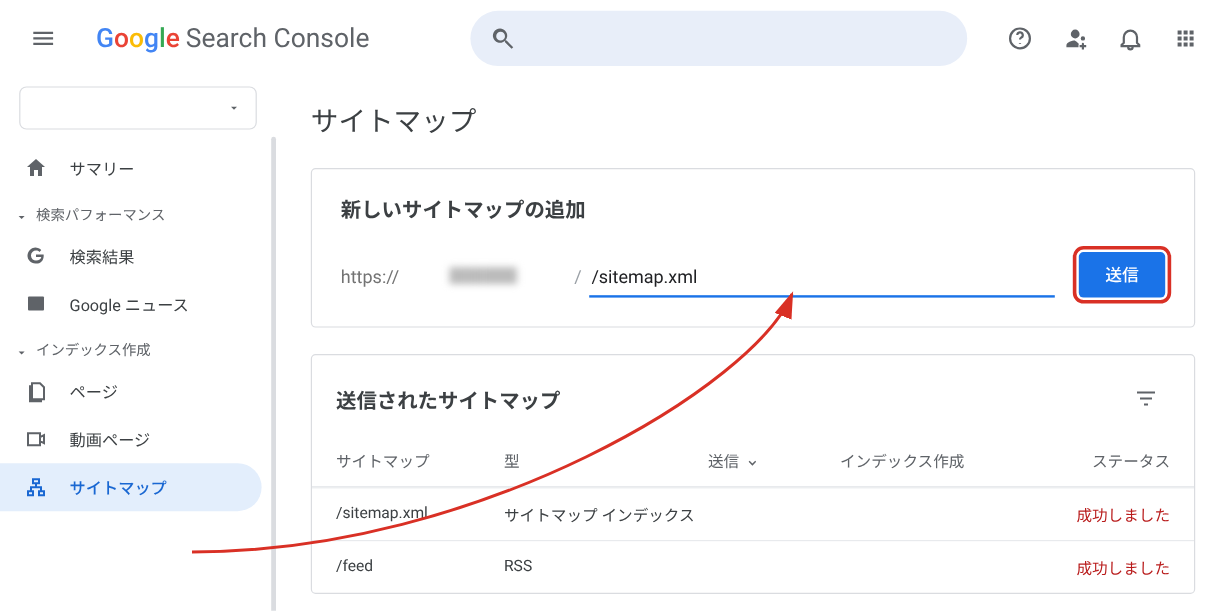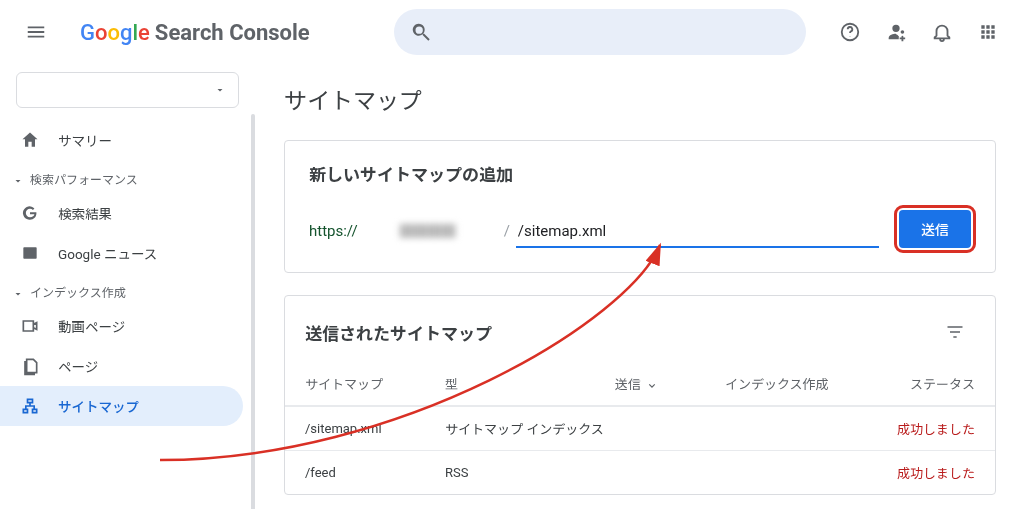--- a/index.html
+++ b/index.html
@@ -6,41 +6,41 @@
 body{background:#fff;color:#3c4043;font-size:14px;width:1024px;height:509px;overflow:hidden;position:relative}
 .header{height:64px;display:flex;align-items:center;padding:0 16px;gap:24px}
 .menu-btn{width:40px;height:40px;display:flex;align-items:center;justify-content:center;border-radius:50%;cursor:pointer;color:#5f6368}
 .logo{display:flex;align-items:center;gap:3px;font-size:22px;margin-right:40px}
 .logo-g1{color:#4285F4;font-weight:500}
 .logo-g2{color:#EA4335;font-weight:500}
 .logo-g3{color:#FBBC05;font-weight:500}
 .logo-g4{color:#4285F4;font-weight:500}
 .logo-g5{color:#34A853;font-weight:500}
 .logo-g6{color:#EA4335;font-weight:500}
-.logo-rest{color:#5f6368;font-weight:700;margin-left:2px}
+.logo-rest{color:#5f6368;font-weight:400;margin-left:2px}
 .search-bar{flex:1;max-width:450px;height:46px;background:#e8eef9;border-radius:24px;display:flex;align-items:center;padding:0 16px;margin-left:20px}
 .search-bar svg{color:#5f6368}
 .header-icons{margin-left:auto;display:flex;align-items:center;gap:6px}
 .icon-btn{width:40px;height:40px;display:flex;align-items:center;justify-content:center;border-radius:50%;cursor:pointer;color:#5f6368}
 .container{display:flex;height:calc(100% - 64px)}
-.sidebar{width:255px;padding:8px 0;position:relative}
+.sidebar{width:230px;padding:8px 0;position:relative}
 .sidebar::after{content:'';position:absolute;right:0;top:50px;width:4px;height:400px;background:#dadce0;border-radius:2px}
 .property-select{margin:0 16px 12px;height:36px;border:1px solid #dadce0;border-radius:6px;display:flex;align-items:center;justify-content:flex-end;padding:0 12px;color:#5f6368;cursor:pointer}
 .nav-item{height:40px;display:flex;align-items:center;padding:0 20px;gap:18px;color:#3c4043;cursor:pointer;border-radius:0 20px 20px 0;margin-right:12px;font-size:13.5px}
 .nav-item.active{background:#e3eefc;color:#1967d2;font-weight:500}
 .nav-item.active svg{color:#1967d2}
 .nav-item svg{color:#5f6368;flex-shrink:0}
 .nav-section{display:flex;align-items:flex-end;padding:10px 12px 6px;color:#5f6368;font-size:12px;gap:6px;cursor:pointer}
 .main{flex:1;background:#fff;padding:18px 28px;border-left:1px solid transparent}
 .page-title{font-size:23px;color:#3c4043;font-weight:400;margin-bottom:24px}
 .card{background:#fff;border:1px solid #dadce0;border-radius:4px;margin-bottom:22px}
 .card-add{padding:20px 24px 24px}
 .card-add h2{font-size:17px;font-weight:700;color:#3c4043;margin-bottom:24px}
 .add-row{display:flex;align-items:flex-end;gap:0}
-.prefix{color:#14532d;font-size:15px;padding-bottom:8px}
+.prefix{color:#737373;font-size:15px;padding-bottom:8px}
 .slash{color:#9aa0a6;font-size:15px;padding-bottom:8px;margin:0 6px}
 .blur{filter:blur(3px);color:#bbb;padding-bottom:8px;width:140px;text-align:center}
 .sitemap-input{flex:1;border:none;border-bottom:2px solid #1a73e8;font-size:15px;padding:4px 2px 6px;outline:none;color:#202124;background:transparent}
 .submit-btn{background:#1a73e8;color:#fff;border:none;padding:9px 22px;border-radius:4px;font-size:14px;font-weight:500;cursor:pointer;margin-left:20px;outline:3px solid #d93025;outline-offset:2px}
 .card-list .list-header{display:flex;align-items:center;justify-content:space-between;padding:16px 20px 10px}
 .card-list h2{font-size:17px;font-weight:700}
 .table{width:100%}
 .th-row,.td-row{display:flex;padding:12px 20px;font-size:13px}
 .th-row{color:#5f6368;border-bottom:1px solid #e8eaed}
 .td-row{border-top:1px solid #e8eaed;color:#3c4043;align-items:center}
@@ -126,29 +126,29 @@
       <span>Google ニュース</span>
     </div>
     <div class="nav-section">
       <svg width="12" height="12" viewBox="0 0 24 24">
           <path fill="currentColor" d="M7 10l5 5 5-5z"></path>
         </svg>
       <span>インデックス作成</span>
     </div>
     <div class="nav-item">
       <svg width="20" height="20" viewBox="0 0 24 24">
+          <path fill="none" stroke="currentColor" stroke-width="2" d="M8 4h8l4 4v12H8V4zM6 6v16h12"></path>
+        </svg>
+      <span>ページ</span>
+    </div>
+    <div class="nav-item">
+      <svg width="20" height="20" viewBox="0 0 24 24">
           <path fill="none" stroke="currentColor" stroke-width="2" d="M4 6h12v12H4zM16 10l4-2v8l-4-2"></path>
         </svg>
       <span>動画ページ</span>
-    </div>
-    <div class="nav-item">
-      <svg width="20" height="20" viewBox="0 0 24 24">
-          <path fill="none" stroke="currentColor" stroke-width="2" d="M8 4h8l4 4v12H8V4zM6 6v16h12"></path>
-        </svg>
-      <span>ページ</span>
     </div>
     <div class="nav-item active">
       <svg width="20" height="20" viewBox="0 0 24 24">
           <path fill="none" stroke="currentColor" stroke-width="2" d="M9 4h6v4H9zM4 16h5v4H4zm11 0h5v4h-5zM12 8v4m-5 4v-4h10v4"></path>
         </svg>
       <span>サイトマップ</span>
     </div>
   </div>
 
   <div class="main">

